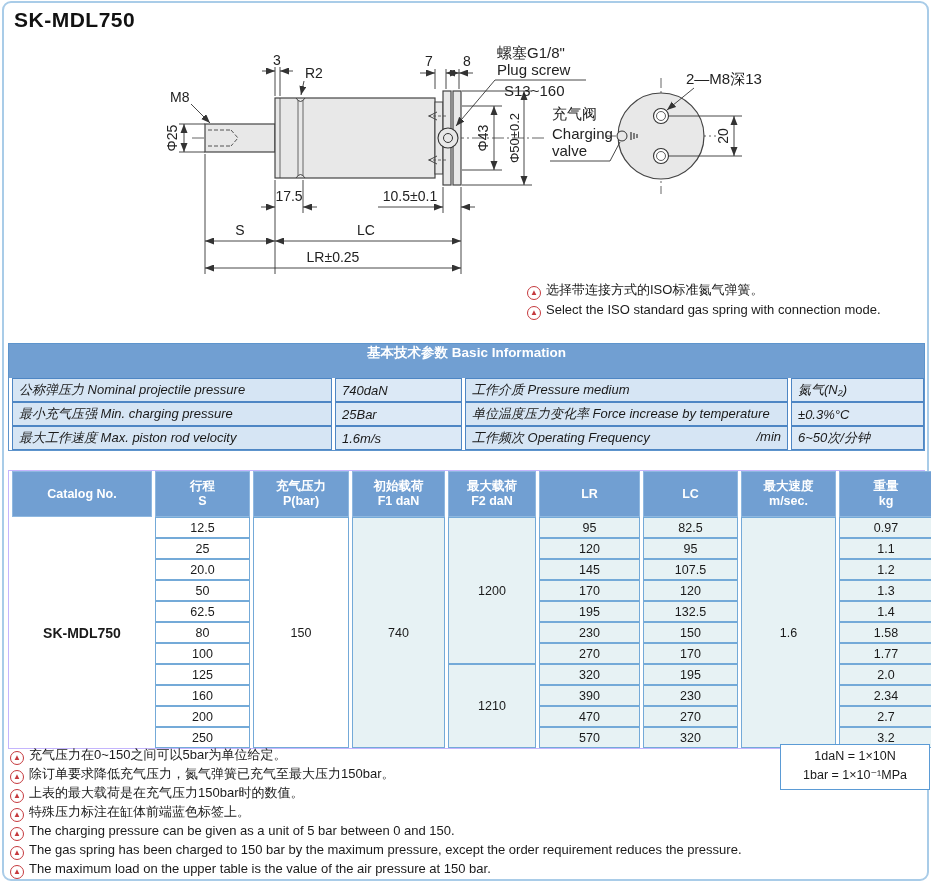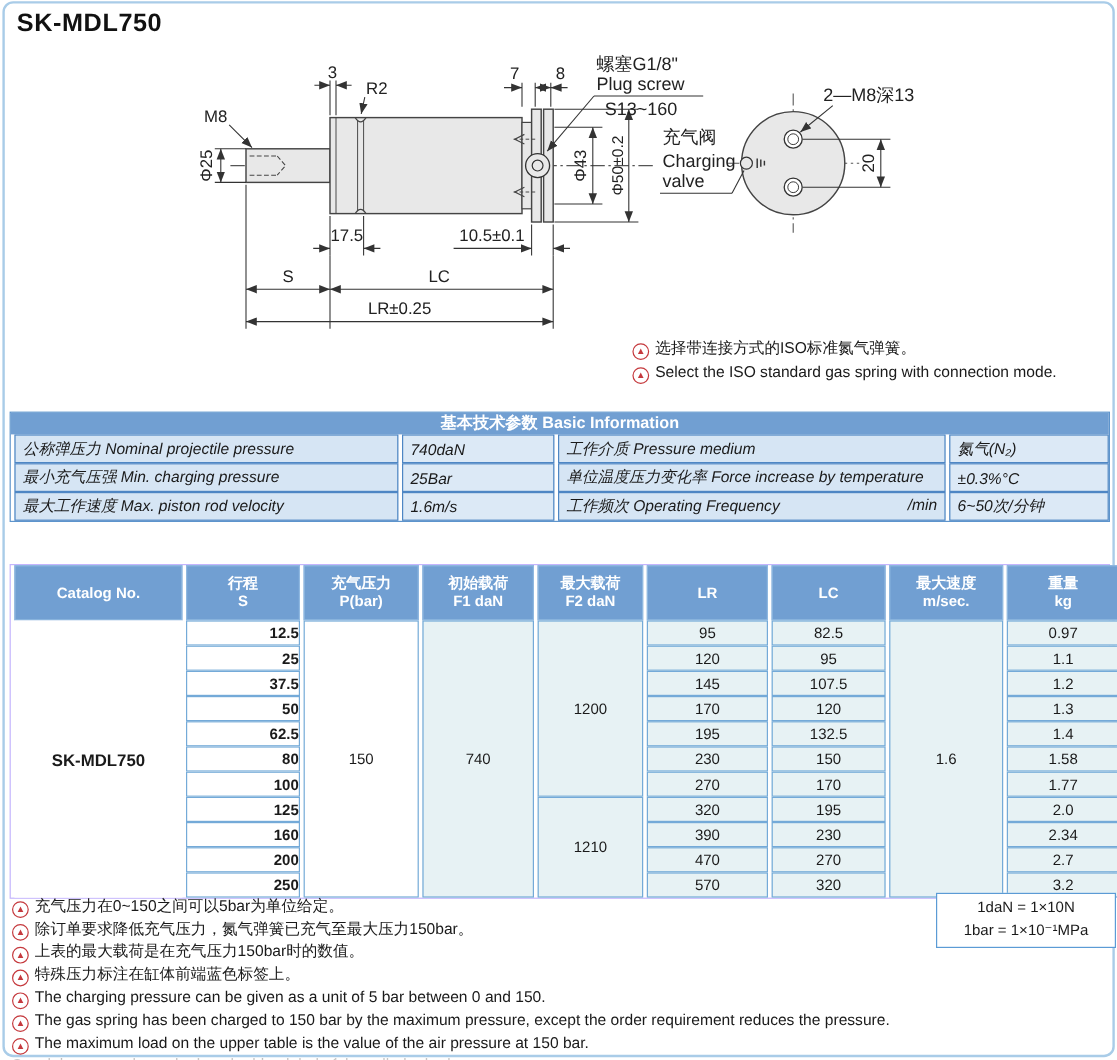--- a/index.html
+++ b/index.html
@@ -13,33 +13,33 @@
   .cjktxt{font-size:15px;}
 
   .draw-notes{position:absolute;left:527px;top:280px;font-size:13px;line-height:19px;}
   .note-line{white-space:nowrap;}
 
   .nicon{display:inline-block;width:12px;height:12px;border:1px solid #c5393d;border-radius:50%;color:#c5393d;font-size:8px;line-height:12px;text-align:center;vertical-align:-1px;margin-right:5px;}
   .nicon::before{content:"▲";}
 
   
   .basic-wrap{position:absolute;left:8px;top:343px;width:915px;border:1px solid #5d94cc;}
-  .basic-title{background:#719fd2;color:#fff;font-weight:bold;font-size:13.5px;text-align:center;height:18px;line-height:18px;}
+  .basic-title{background:#719fd2;color:#fff;font-weight:bold;font-size:13.5px;text-align:center;height:34px;line-height:18px;}
   table.basic{border-collapse:separate;border-spacing:3px 0;width:100%;table-layout:fixed;font-style:italic;}
   table.basic td{border:1px solid #4e86c4;background:#d6e5f4;font-size:13px;height:22px;padding:0 6px;overflow:hidden;white-space:nowrap;}
   table.basic td.val{background:#dce9f6;margin-left:38px;}
   table.basic .unit{float:right;}
 
   
   .spec-wrap{position:absolute;left:8px;top:470px;width:915px;border:1px solid #c4b5fd;}
   table.spec{border-collapse:separate;border-spacing:3px 0;width:100%;table-layout:fixed;}
   table.spec th{background:#719fd2;color:#fff;font-size:12.5px;font-weight:bold;height:44px;padding:0;text-align:center;border:1px solid #8fb8e0;}
   table.spec td{border:1px solid #74aad8;text-align:center;font-size:12.5px;height:19px;padding:0;background:#fff;overflow:hidden;}
   table.spec td.cyan{background:#e7f2f4;}
-  table.spec td.scell{font-weight:bold;text-align:right;}
+  table.spec td.scell{font-weight:normal;}
   table.spec td.catalog{font-weight:bold;font-size:14px;background:#fff;border:none;}
   table.spec th .l1,.spec th .l2{display:block;line-height:15px;}
 
   .footnotes{position:absolute;left:10px;top:746px;font-size:13px;line-height:17px;}
   .footnotes .fn{white-space:nowrap;}
 
   .unitbox{position:absolute;left:780px;top:744px;width:148px;height:42px;border:1px solid #5b9bd5;background:#fff;text-align:center;font-size:12.5px;padding-top:2px;line-height:19px;}
 </style>
 </head>
 <body>
@@ -299,21 +299,21 @@
           <td class="cyan" rowspan="11">1.6</td>
           <td class="cyan">0.97</td>
         </tr>
         <tr>
           <td class="scell">25</td>
           <td class="cyan">120</td>
           <td class="cyan">95</td>
           <td class="cyan">1.1</td>
         </tr>
         <tr>
-          <td class="scell">37.5</td>
+          <td class="scell">20.0</td>
           <td class="cyan">145</td>
           <td class="cyan">107.5</td>
           <td class="cyan">1.2</td>
         </tr>
         <tr>
           <td class="scell">50</td>
           <td class="cyan">170</td>
           <td class="cyan">120</td>
           <td class="cyan">1.3</td>
         </tr>

